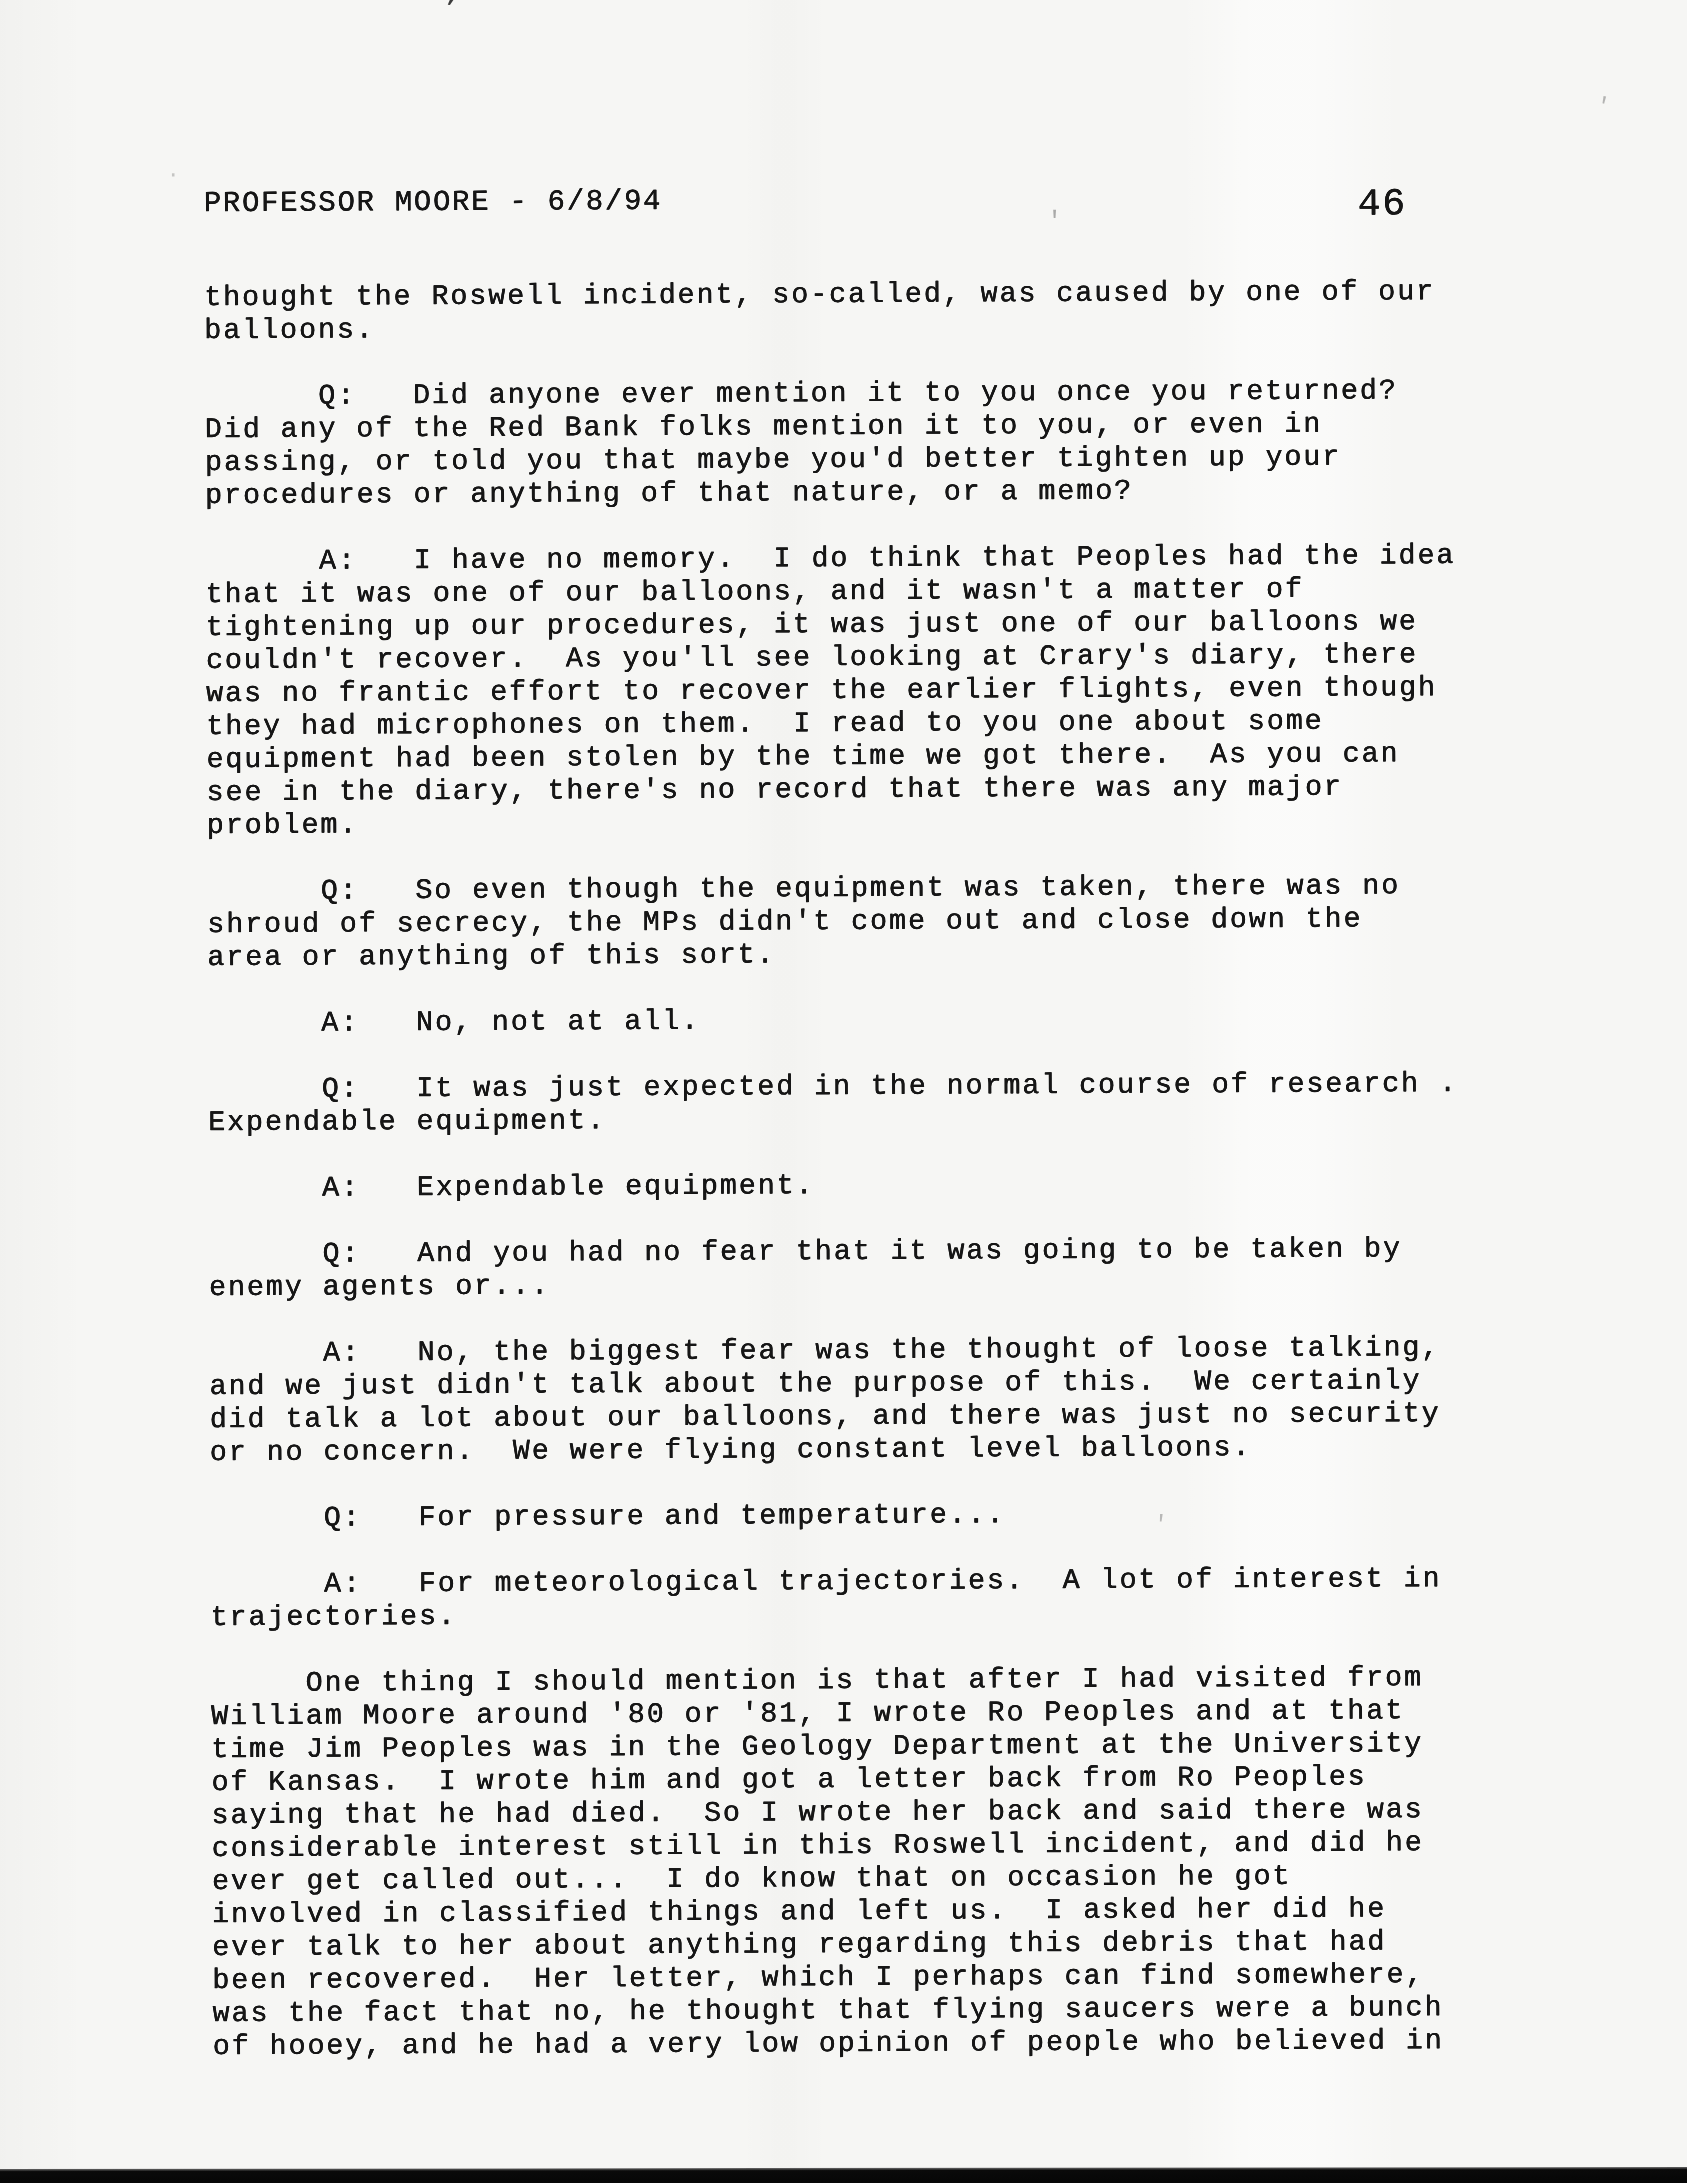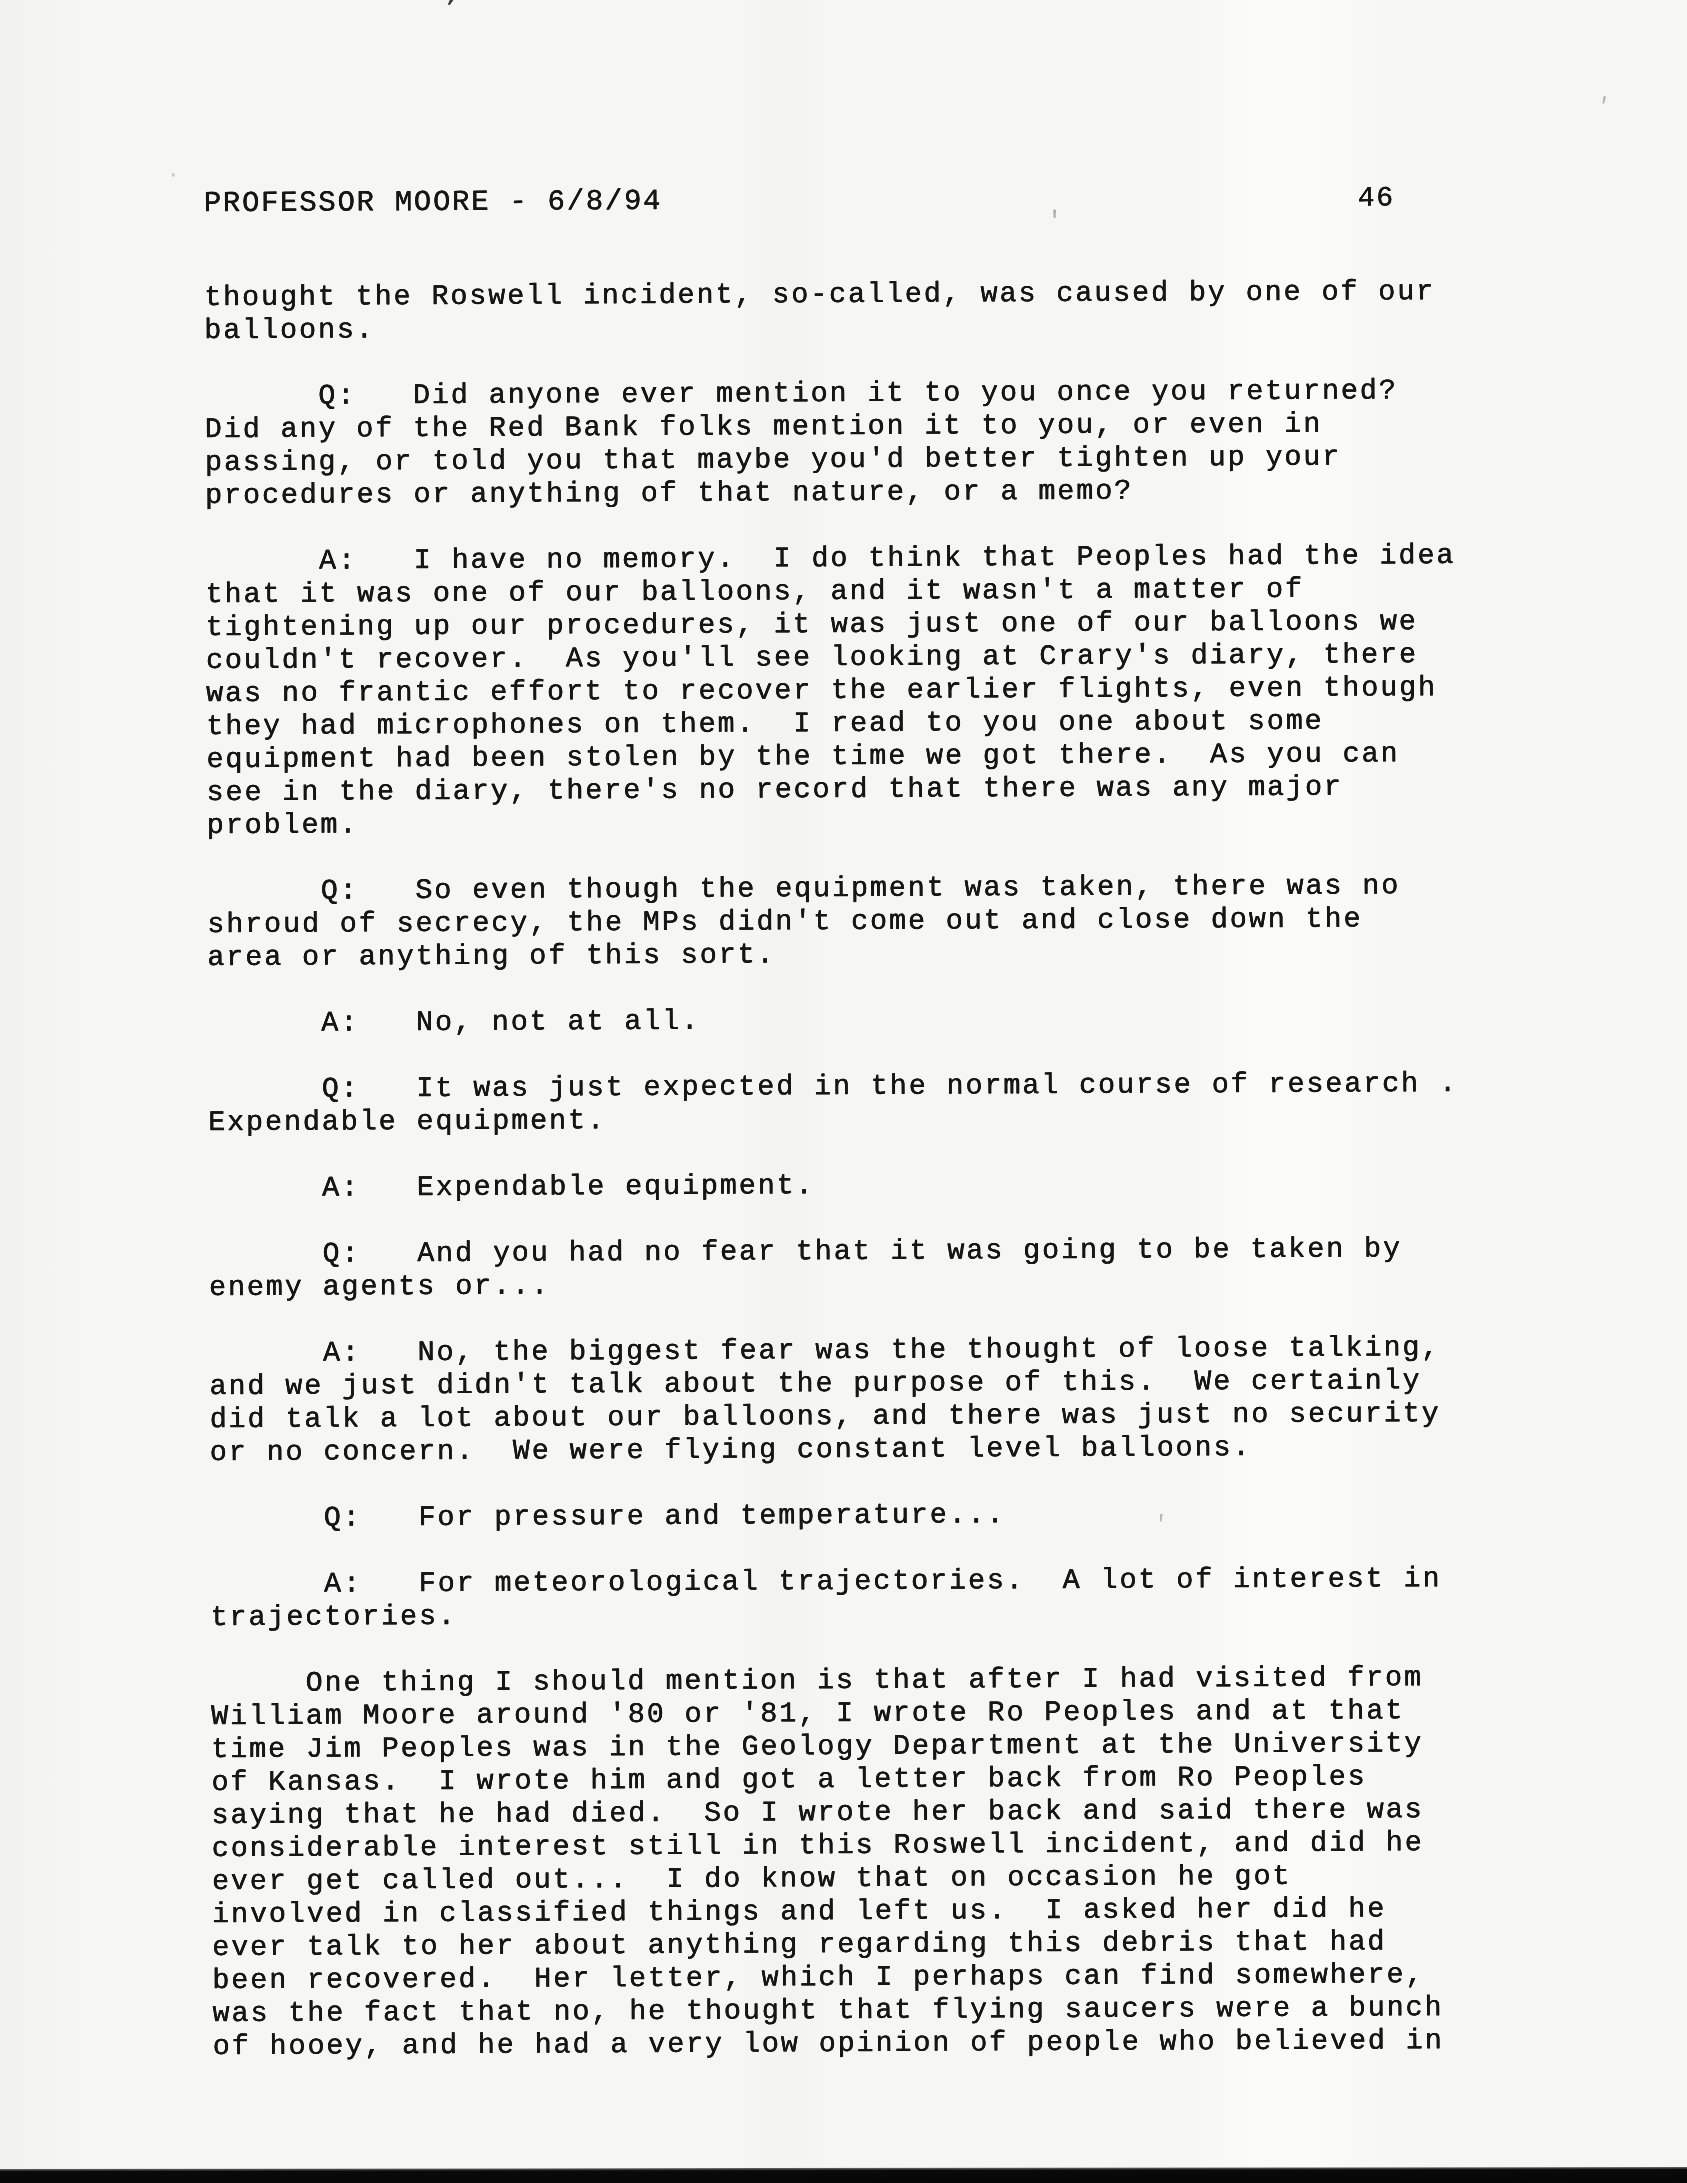--- a/index.html
+++ b/index.html
@@ -35,21 +35,21 @@
     top: 184px;
     font-size: 29px;
     letter-spacing: 1.7px;
     white-space: pre;
     text-shadow: 0.3px 0 currentColor, 0 0.2px currentColor;
   }
   .doc-page-number {
     position: absolute;
     left: 1362px;
     top: 185px;
-    font-size: 28px;
+    font-size: 38px;
     letter-spacing: 1.7px;
     text-shadow: 0.3px 0 currentColor, 0 0.2px currentColor;
   }
   .text-col {
     position: absolute;
     left: 208px;
     top: 278px;
     width: 1297px;
     font-size: 28.4px;
     line-height: 33px;

